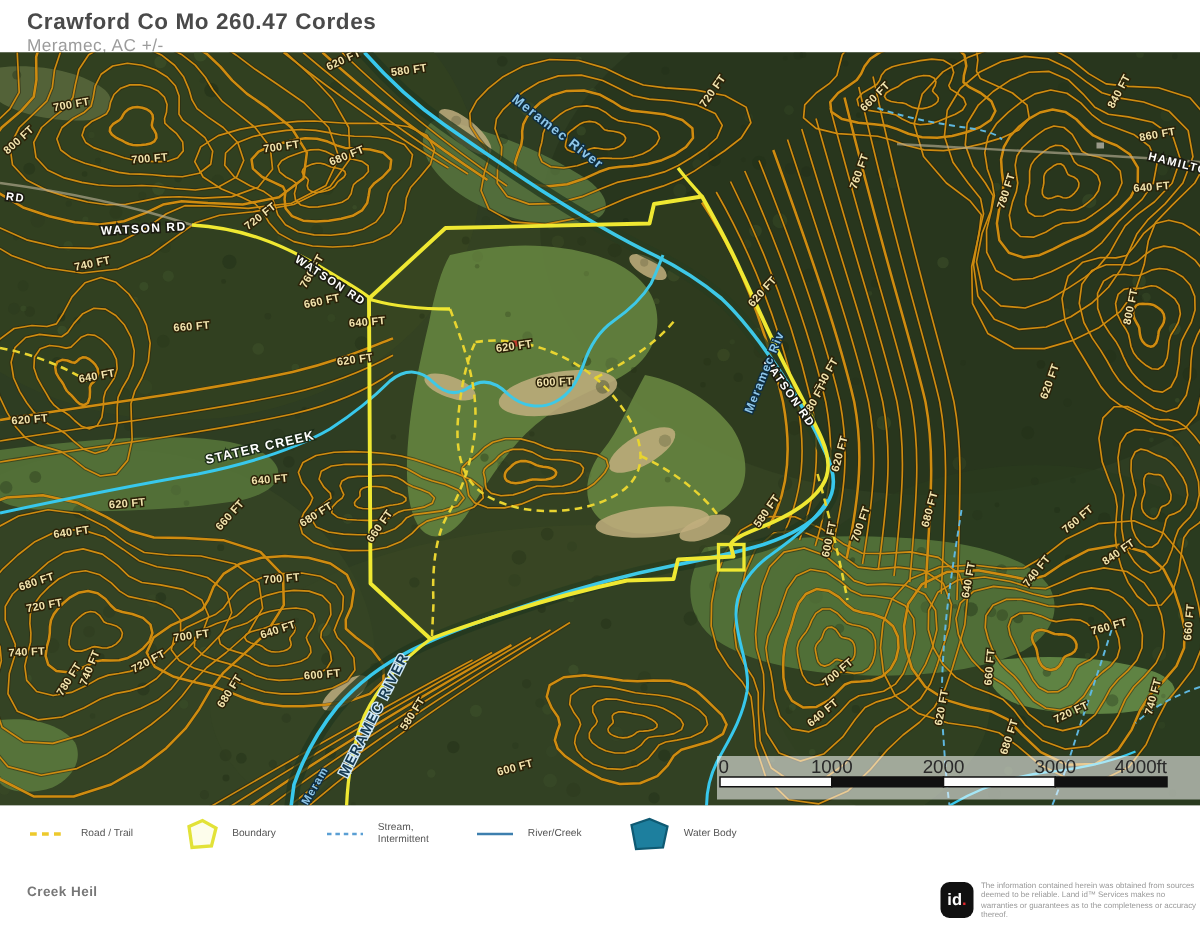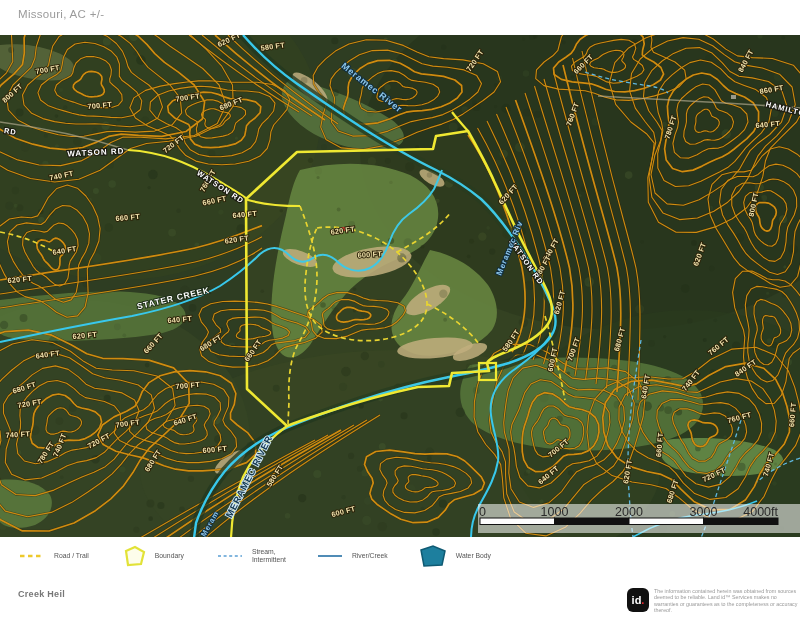--- a/index.html
+++ b/index.html
@@ -16,21 +16,22 @@
   .author{position:absolute;left:18px;top:14px;font-size:9px;font-weight:bold;color:#777;letter-spacing:.3px;}
   .credit{position:absolute;left:627px;top:13px;display:flex;align-items:flex-start;}
   .idlogo{width:22px;height:24px;background:#111;border-radius:6px;color:#fff;font-weight:bold;font-size:11px;display:flex;align-items:center;justify-content:center;margin-right:5px;flex:none;}
   .idlogo .dot{color:#e8262d;}
   .disclaimer{font-size:5.3px;color:#999;line-height:1.18;max-width:145px;}
 </style>
 </head>
 <body>
 
 <div class="hdr">
-  <h2>Missouri,  AC +/-</h2>
+  <h1>Crawford Co Mo 260.47 Cordes</h1>
+  <h2>Meramec,  AC +/-</h2>
 </div>
 
 <div id="map">
     <svg width="800" height="502" viewBox="0 35 800 502">
       <rect x="0" y="35" width="800" height="502" fill="#2e3d22"></rect>
       <ellipse cx="620" cy="150" rx="260" ry="180" fill="#27351d" opacity="0.8"></ellipse>
       <ellipse cx="120" cy="120" rx="200" ry="160" fill="#33431f" opacity="0.6"></ellipse>
       <ellipse cx="690" cy="440" rx="180" ry="130" fill="#2a3a1e" opacity="0.7"></ellipse>
       <ellipse cx="80" cy="440" rx="170" ry="140" fill="#3a4a26" opacity="0.5"></ellipse>
       <ellipse cx="400" cy="470" rx="260" ry="120" fill="#364524" opacity="0.5"></ellipse>

